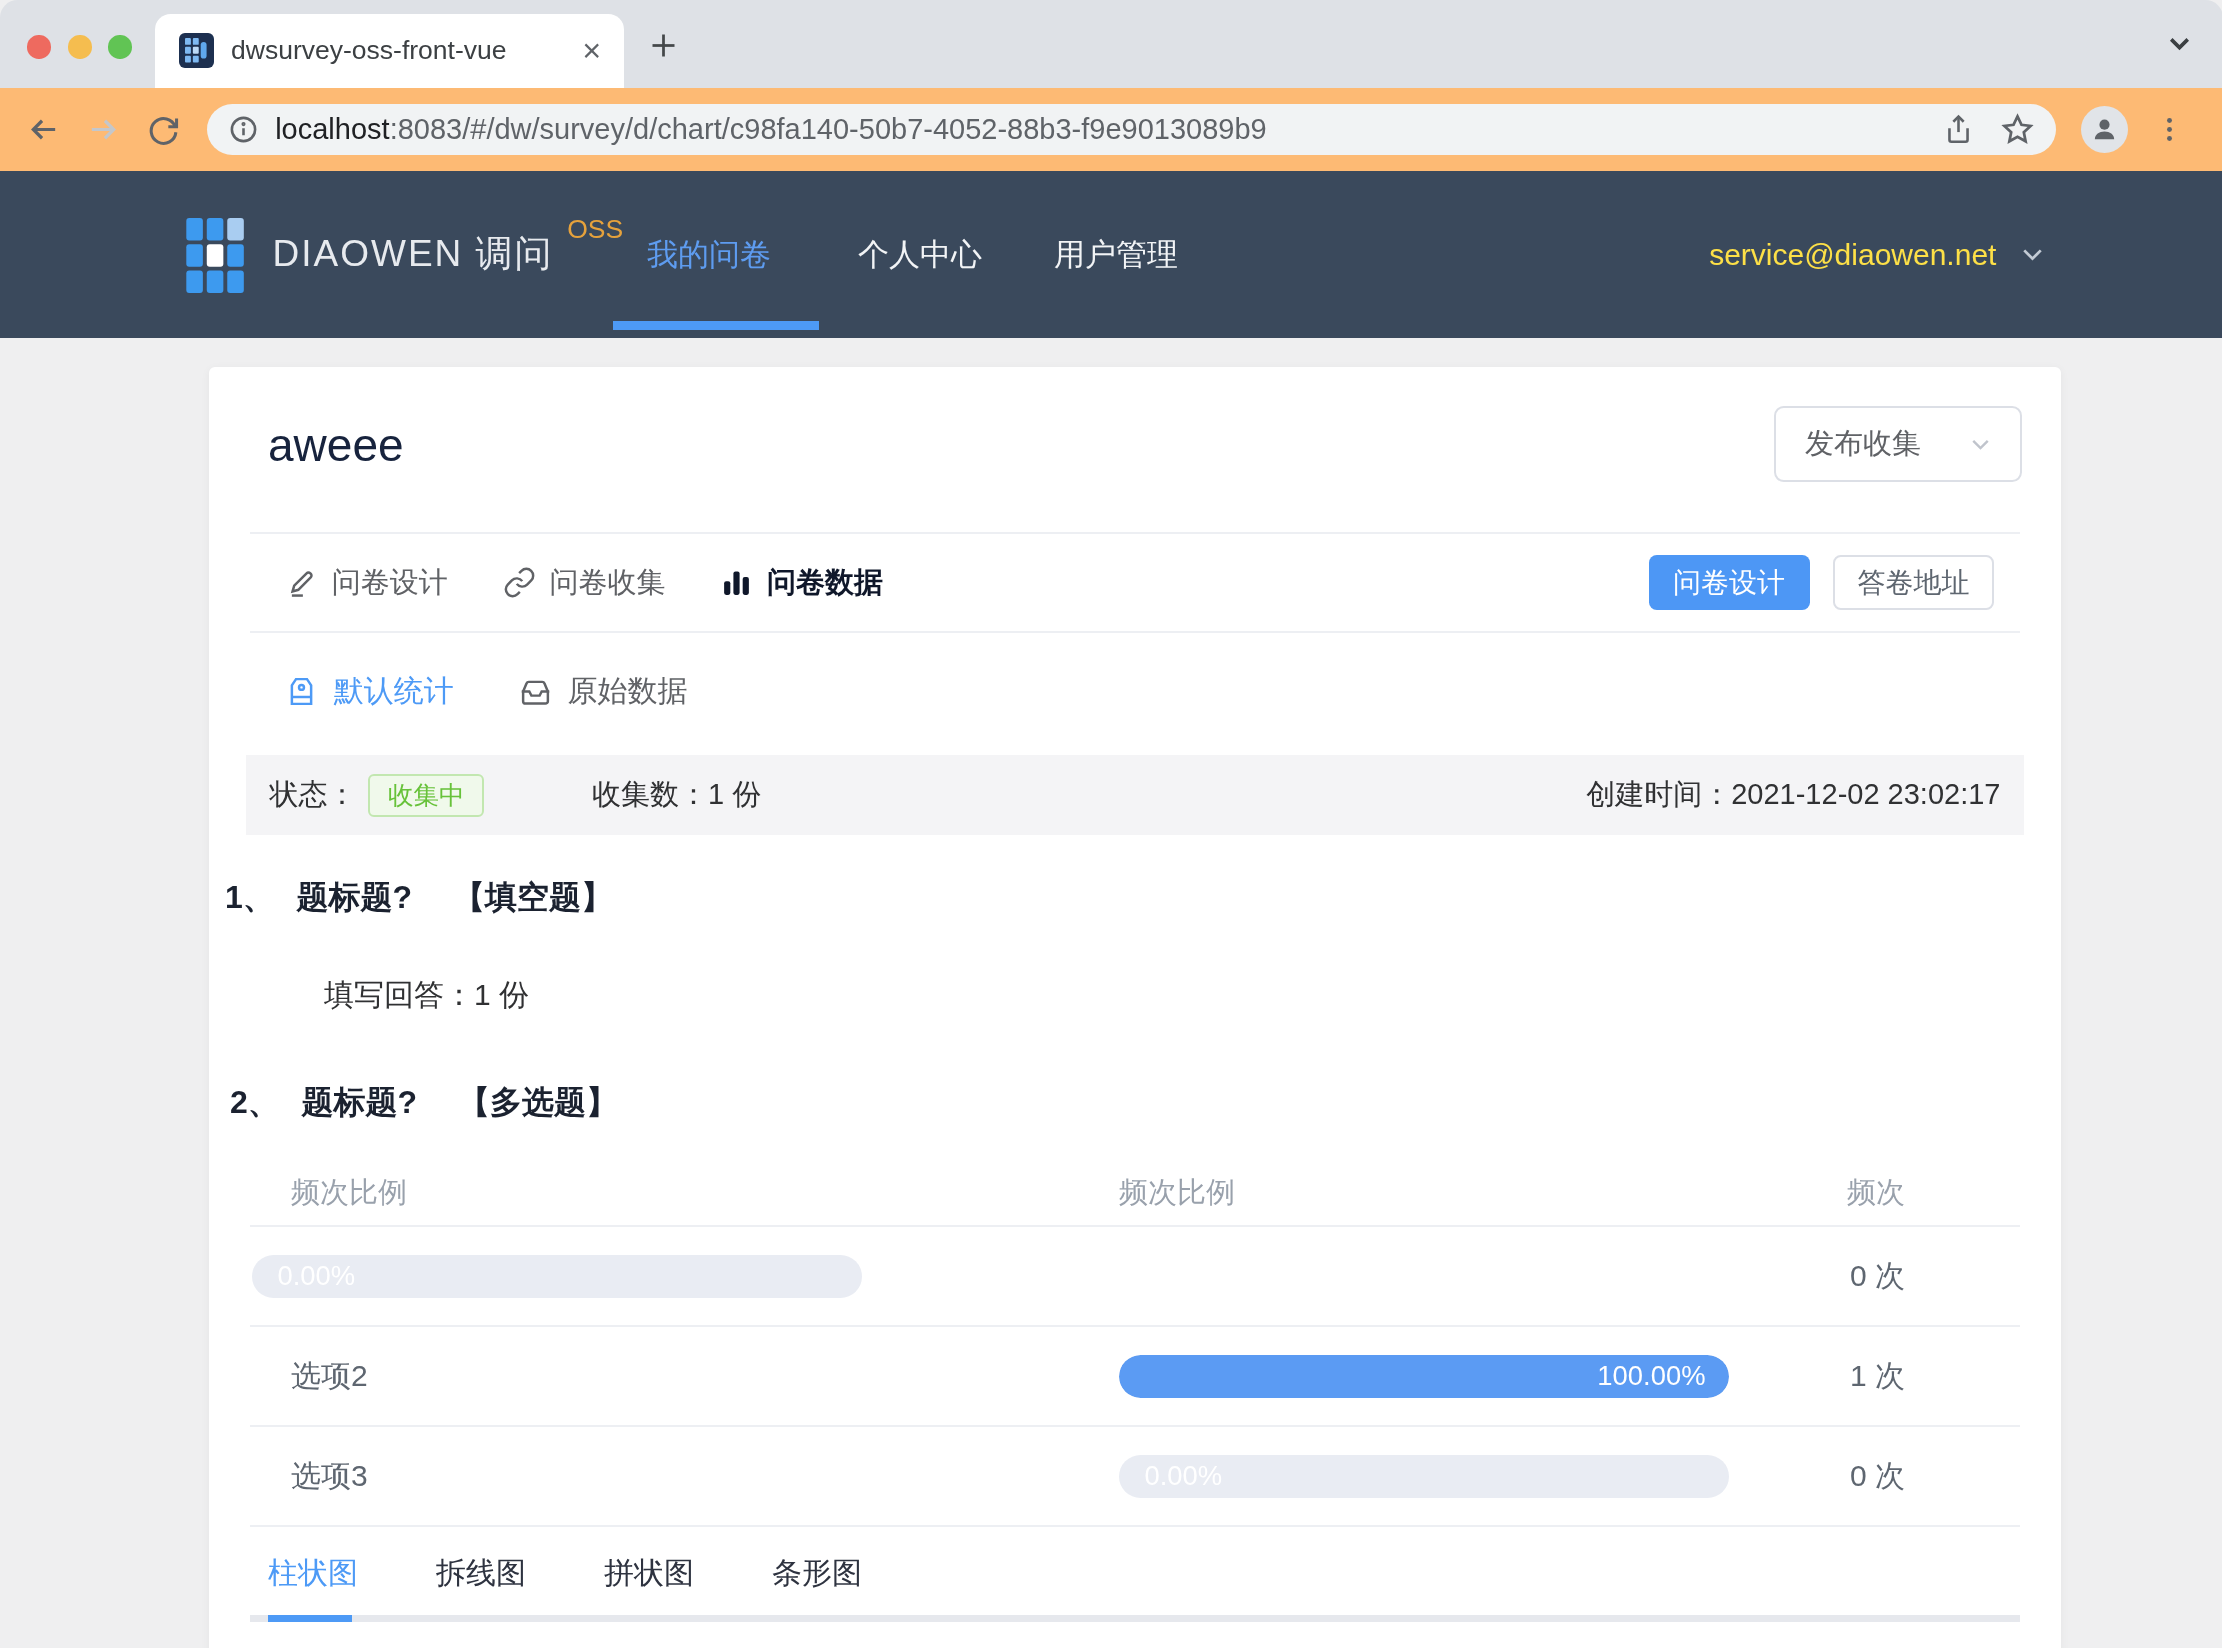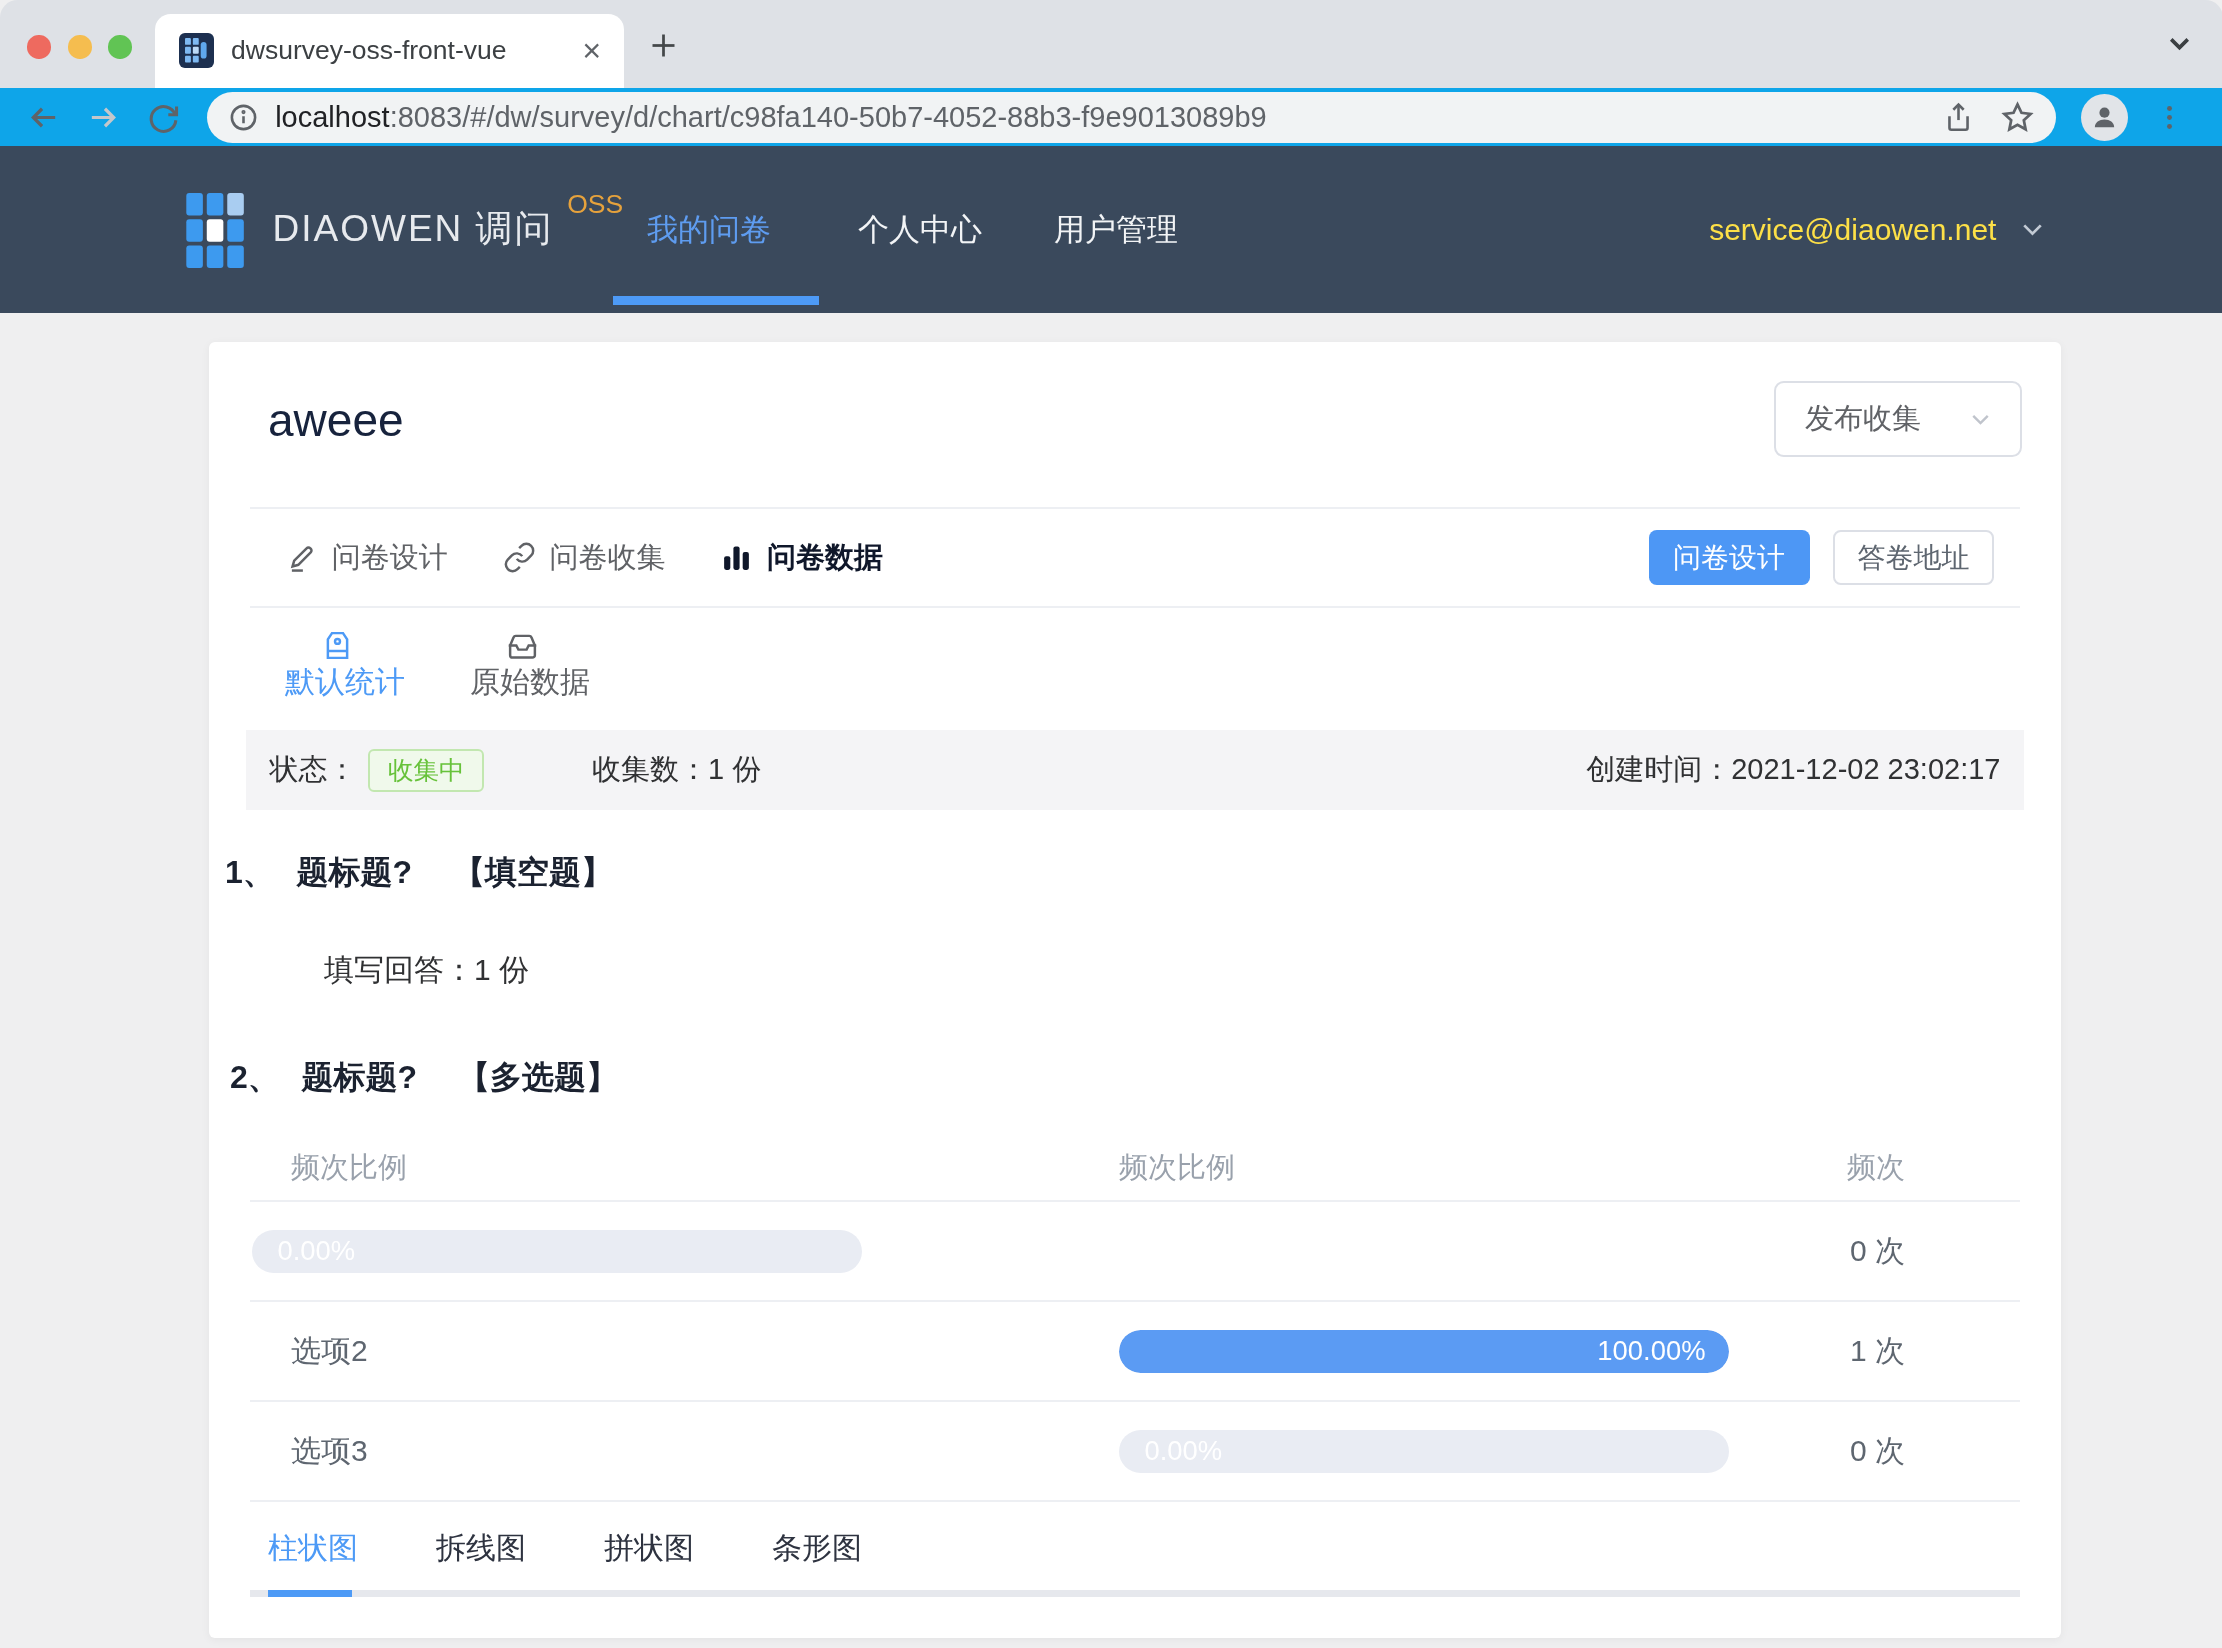--- a/index.html
+++ b/index.html
@@ -15,21 +15,21 @@
   .t-green { left:108px; background:#61C454; }
   .tab { position:absolute; left:155px; top:13.7px; width:469px; height:74px; background:#FFFFFF;
          border-radius:15.7px 15.7px 0 0; display:flex; align-items:center; padding:0 19.6px 0 23.5px; }
   .favicon { width:35px; height:35px; border-radius:5.9px; background:#1D3050; display:flex; align-items:center; justify-content:center; flex:0 0 auto; }
   .tab-title { margin-left:17.6px; font-size:26.5px; color:#3C4043; flex:1; white-space:nowrap; overflow:hidden; }
   .tab-close { color:#5F6368; flex:0 0 auto; cursor:pointer; }
   .newtab-btn { position:absolute; left:647px; top:29px; color:#44474A; }
   .strip-chevron { position:absolute; right:27.4px; top:27.4px; color:#3C4043; }
 
   
-  .toolbar { position:relative; height:58px; background:#0ea5e9; display:flex; align-items:center; }
+  .toolbar { position:relative; height:83px; background:#fdba74; display:flex; align-items:center; }
   .nav-ic { margin-left:25.5px; color:#5F6368; display:flex; }
   .nav-ic.disabled { color:#C4C7CB; }
   .omnibox { margin-left:27.4px; width:1849px; height:51px; background:#F1F3F4; border-radius:25.5px;
              display:flex; align-items:center; padding:0 21.6px 0 21.6px; }
   .url-info { color:#5F6368; display:flex; }
   .url-text { margin-left:15.7px; font-size:29px; flex:1; white-space:nowrap; overflow:hidden; }
   .url-host { color:#202124; }
   .url-path { color:#5F6368; }
   .omni-ic { margin-left:27.4px; color:#5F6368; display:flex; }
   .avatar { margin-left:25.5px; width:47px; height:47px; border-radius:50%; background:#E1E4E8; display:flex; align-items:center; justify-content:center; color:#5F6368; }
@@ -64,21 +64,21 @@
   .tabs-row { height:97px; display:flex; align-items:center; padding:0 67px 0 76px; }
   .dtab { display:flex; align-items:center; font-size:29px; color:#606266; cursor:pointer; margin-right:55px; }
   .dtab svg { margin-right:13.7px; }
   .dtab.active { color:#0f172a; font-weight:bold; }
   .spacer { flex:1; }
   .btn { height:55px; border-radius:7.8px; font-size:28px; display:flex; align-items:center; justify-content:center; cursor:pointer; }
   .btn-primary { width:161px; background:#4D97F5; color:#FFFFFF; border:none; }
   .btn-plain { width:161px; margin-left:23.5px; background:#FFFFFF; color:#5E6670; border:2px solid #DCDFE6; }
 
   .subtabs-row { height:122px; display:flex; align-items:center; padding:0 0 5.9px 76px; }
-  .stab { display:flex; align-items:center; font-size:30px; color:#606266; cursor:pointer; margin-right:65px;flex-direction:column; }
+  .stab { display:flex; align-items:center; font-size:30px; color:#606266; cursor:pointer; margin-right:65px; }
   .stab svg { margin-right:15.7px; }
   .stab.active { color:#4D9AF6; }
 
   .status-strip { margin:0 37px; height:80px; background:#F4F4F6; display:flex; align-items:center; padding:0 23.5px; font-size:29px; color:#303133; }
   .badge { margin-left:11.8px; height:43px; line-height:39px; padding:0 17.6px; background:#F0F9EB; border:2px solid #C2E7B0;
            border-radius:5.9px; color:#67C23A; font-size:25.5px; }
   .count-group { margin-left:108px; }
   .created-group { margin-left:auto; }
 
   .question { padding-left:59px; font-size:32px; font-weight:bold; color:#1B2230; }

